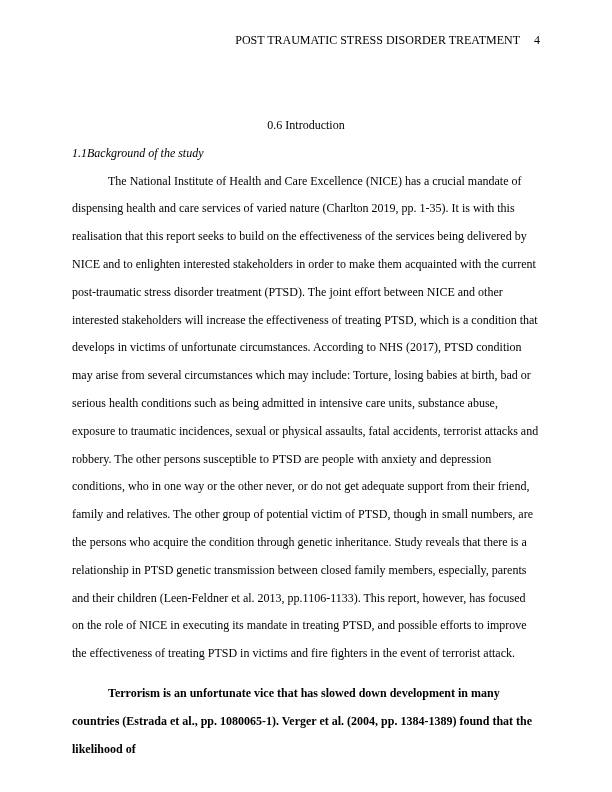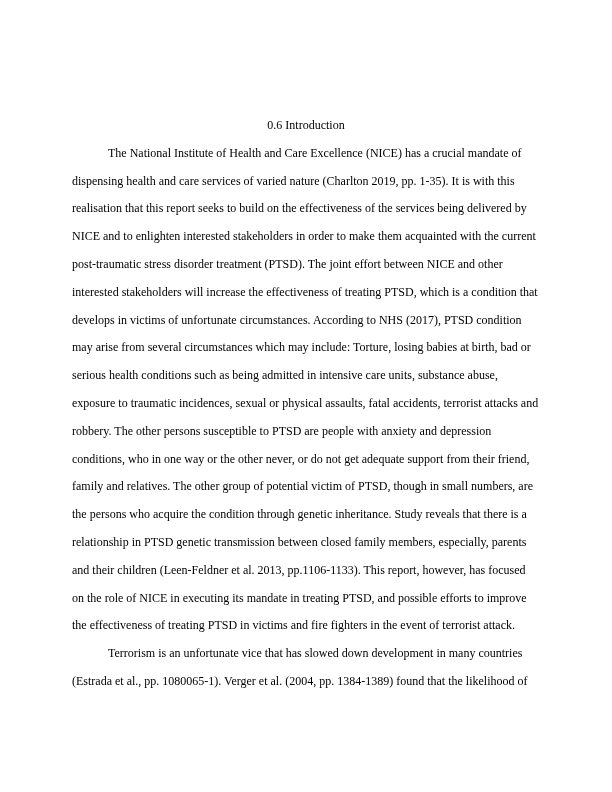--- a/index.html
+++ b/index.html
@@ -41,31 +41,36 @@
     text-align: center;
   }
   .subheading {
     font-style: italic;
   }
   p.para {
     margin: 0;
     text-indent: 36px;
   }
   p.para + p.para {
-    margin-top: 0;
+    margin-top: 12px;
+    font-weight: bold;
   }
 </style>
 </head>
 <body>
 
 <div class="page">
 
+  <div class="header">
+    <span>POST TRAUMATIC STRESS DISORDER TREATMENT</span><span class="pagenum">4</span>
+  </div>
 
   <div class="content">
     <div class="heading">0.6 Introduction</div>
 
+    <div class="subheading">1.1Background of the study</div>
 
     <p class="para">The National Institute of Health and Care Excellence (NICE) has a crucial mandate of dispensing health and care services of varied nature (Charlton 2019, pp. 1-35). It is with this realisation that this report seeks to build on the effectiveness of the services being delivered by NICE and to enlighten interested stakeholders in order to make them acquainted with the current post-traumatic stress disorder treatment (PTSD). The joint effort between NICE and other interested stakeholders will increase the effectiveness of treating PTSD, which is a condition that develops in victims of unfortunate circumstances. According to NHS (2017), PTSD condition may arise from several circumstances which may include: Torture, losing babies at birth, bad or serious health conditions such as being admitted in intensive care units, substance abuse, exposure to traumatic incidences, sexual or physical assaults, fatal accidents, terrorist attacks and robbery. The other persons susceptible to PTSD are people with anxiety and depression conditions, who in one way or the other never, or do not get adequate support from their friend, family and relatives. The other group of potential victim of PTSD, though in small numbers, are the persons who acquire the condition through genetic inheritance. Study reveals that there is a relationship in PTSD genetic transmission between closed family members, especially, parents and their children (Leen-Feldner et al. 2013, pp.1106-1133). This report, however, has focused on the role of NICE in executing its mandate in treating PTSD, and possible efforts to improve the effectiveness of treating PTSD in victims and fire fighters in the event of terrorist attack.</p>
 
     <p class="para">Terrorism is an unfortunate vice that has slowed down development in many countries (Estrada et al., pp. 1080065-1). Verger et al. (2004, pp. 1384-1389) found that the likelihood of</p>
   </div>
 
 </div>
 
 </body></html>

